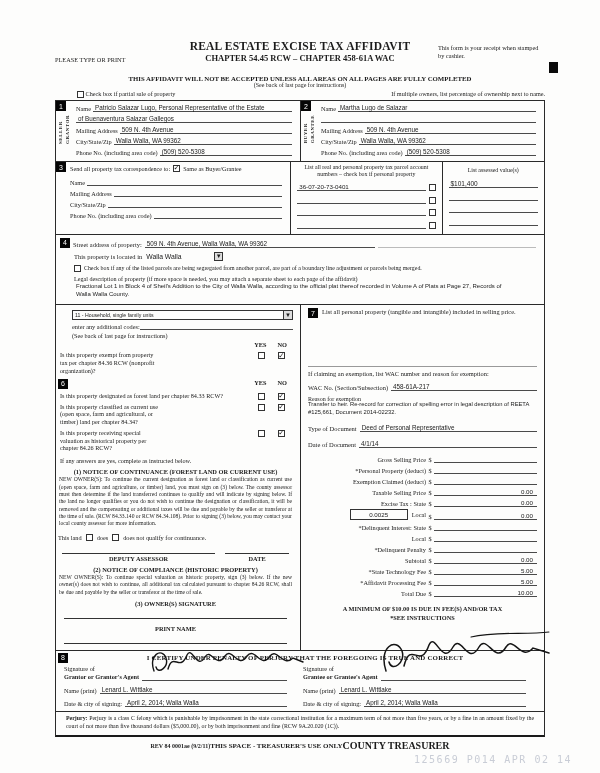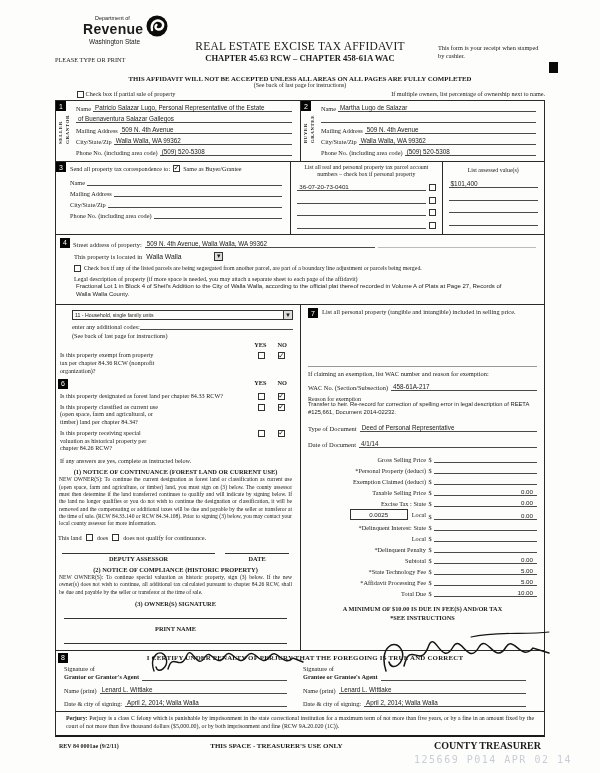--- a/index.html
+++ b/index.html
@@ -12,21 +12,21 @@
   .form-wrap { position:absolute; left:55px; top:12px; width:490px; }
 
   
   .hdr { position:relative; height:62px; }
   .logo { position:absolute; left:28px; top:2px; width:120px; }
   .logo-row { display:flex; align-items:center; gap:2px; }
   .logo-txt .dept { font-size:5.5px; font-family:"Liberation Sans",sans-serif; margin-left:12px; }
   .logo-txt .rev  { font-size:14px; font-weight:bold; font-family:"Liberation Sans",sans-serif; letter-spacing:.3px; }
   .logo-txt .st   { font-size:6.5px; font-family:"Liberation Sans",sans-serif; margin-left:6px; }
   .title-blk { position:absolute; left:110px; top:28px; width:270px; text-align:center; }
-  .title { font-size:11.5px; font-weight:normal; letter-spacing:.2px; }
+  .title { font-size:11.5px; font-weight:bold; letter-spacing:.2px; }
   .subtitle { font-size:8.5px; font-weight:bold; margin-top:1px; }
   .receipt { position:absolute; right:2px; top:32px; width:105px; font-size:6.3px; text-align:left; line-height:1.25; }
   .ptype { position:absolute; left:0px; top:44px; font-size:6.3px; }
   .notice { text-align:center; font-size:6.8px; font-weight:bold; margin-top:1px; }
   .seeback { text-align:center; font-size:6px; }
   .toprow { display:flex; justify-content:space-between; font-size:6.2px; margin:2px 0 2px 22px; }
   .corner-mark { position:absolute; right:-13px; top:50px; width:9px; height:11px; background:#0a0a0a; }
 
   
   .form-body { border:1px solid #2a2a2a; border-bottom:2px solid #1a1a1a; }
@@ -126,53 +126,38 @@
   .sigcols { display:flex; margin-top:2px; }
   .sigcol { width:50%; padding:0 10px 0 6px; }
   .sig-who { font-size:6.3px; line-height:1.3; }
   .sig-who b { font-size:6.3px; }
   .sigrow { display:flex; align-items:flex-end; gap:3px; }
   .nprow { display:flex; align-items:flex-end; gap:3px; margin-top:5px; }
   .sigsvg { position:absolute; pointer-events:none; }
 
   
   .perjury { padding:3px 10px 4px 10px; font-size:5.9px; line-height:1.35; text-align:justify; }
-  .footrow { display:flex; justify-content:space-between; align-items:center; margin-top:3px;
+  .footrow { display:flex; justify-content:center; align-items:center; margin-top:3px;
              padding:0 4px; }
   .foot-rev { font-size:6px; font-weight:bold; }
   .foot-mid { font-size:7px; font-weight:bold; }
   .foot-ct  { font-size:10px; font-weight:bold; }
   .stamp { position:absolute; right:28px; bottom:8px; font-size:10px; letter-spacing:1.5px;
            color:#c9cdd6; font-family:"DejaVu Sans Mono",monospace; }
 </style>
 </head>
 <body>
 
 <div class="page">
   <div class="form-wrap">
 
     <div class="hdr">
-      <div class="logo">
-        <div class="logo-row">
-          <div class="logo-txt">
-            <div class="dept">Department of</div>
-            <div class="rev">Revenue</div>
-          </div>
-          <svg width="24" height="24" viewBox="0 0 24 24">
-            <circle cx="12" cy="12" r="10.5" fill="#0c0c0c"></circle>
-            <path d="M7,16 C5.5,9 11,4.5 16,7.5 C20,10 18,16 13,15.5 C10.5,15.2 9.5,12.5 11.5,11" stroke="#fdfdfc" stroke-width="2.4" fill="none" stroke-linecap="round"></path>
-          </svg>
-        </div>
-        <div class="logo-txt">
-            <div class="st">Washington State</div>
-          </div>
-      </div>
       <div class="title-blk">
         <div class="title">REAL ESTATE EXCISE TAX AFFIDAVIT</div>
-        <div class="subtitle">CHAPTER 45.63 RCW – CHAPTER 458-61A WAC</div>
+        <div class="subtitle">CHAPTER 54.45 RCW – CHAPTER 458-61A WAC</div>
       </div>
       <div class="receipt">This form is your receipt when stamped by cashier.</div>
       <div class="ptype">PLEASE TYPE OR PRINT</div>
       <div class="corner-mark"></div>
     </div>
 
     <div class="notice">THIS AFFIDAVIT WILL NOT BE ACCEPTED UNLESS ALL AREAS ON ALL PAGES ARE FULLY COMPLETED</div>
     <div class="seeback">(See back of last page for instructions)</div>
     <div class="toprow">
       <span>

